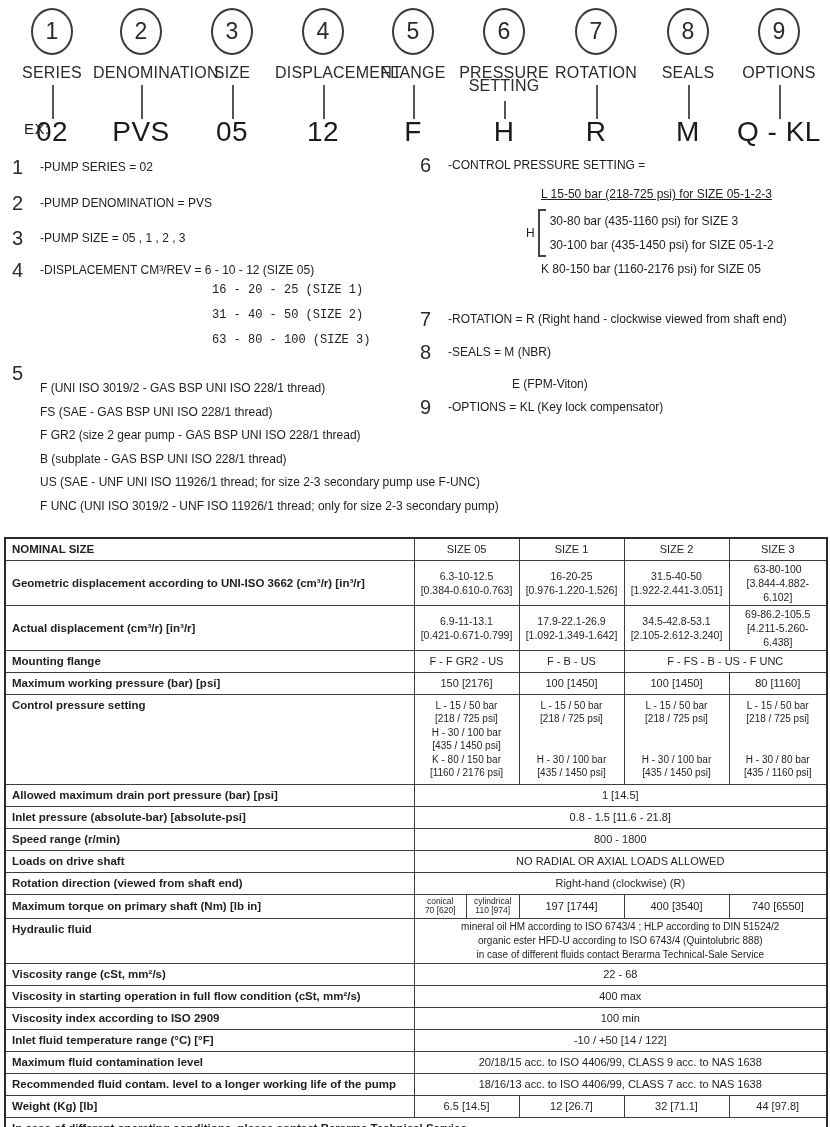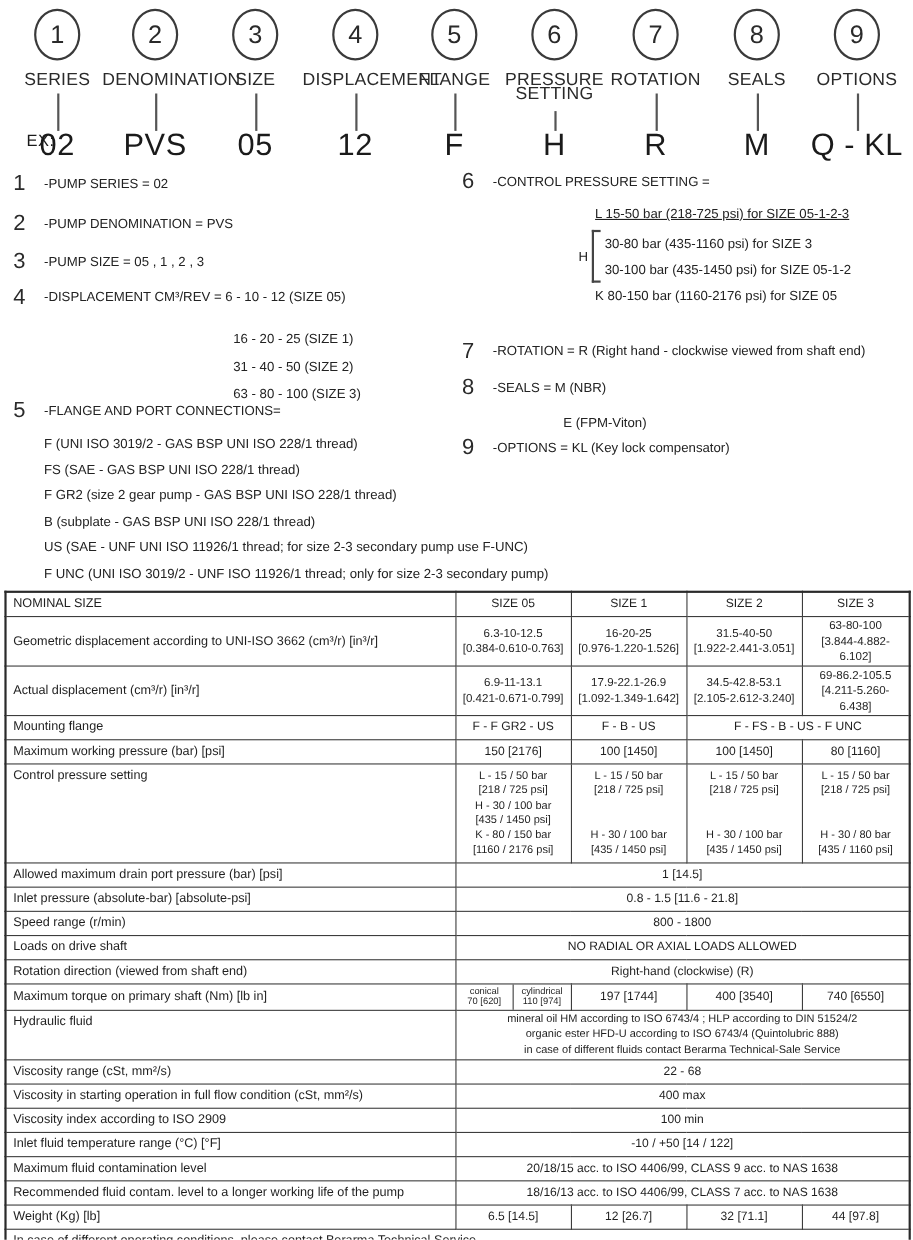--- a/index.html
+++ b/index.html
@@ -28,41 +28,41 @@
   .cvalue {
     position:absolute; top:108px; left:0; width:100%;
     text-align:center; font-size:28px; color:#1a1a1a; letter-spacing:.5px;
   }
   .ex-label { position:absolute; left:24px; top:120px; font-size:15px; letter-spacing:.5px; color:#1a1a1a; }
 
   
   .legend-item { position:absolute; display:flex; align-items:flex-start; }
   .legend-num { font-size:20px; color:#2a2a2a; width:28px; flex:0 0 28px; margin-top:-4px; }
   .legend-body { font-size:12px; color:#222; line-height:15px; }
-  .sub4 { margin-left:172px; margin-top:18px; line-height:25px; }
+  .sub4 { margin-left:172px; margin-top:0; line-height:25px;font-family:Liberation Mono, monospace; }
   .sub5 { margin-top:11px; line-height:23.6px; }
   .sub8 { margin-left:64px; margin-top:11px; line-height:26px; }
   .sub9 { margin-left:79px; margin-top:11px; line-height:26px; }
   .line-l, .line-k { margin-left:93px; }
   .line-l { margin-top:14px;text-decoration:underline; }
   .h-group { display:flex; align-items:center; margin-left:78px; margin-top:7px; }
   .h-letter { margin-right:3px; }
   .h-bracket { width:8px; height:48px; border-left:2px solid #444; border-top:2px solid #444; border-bottom:2px solid #444; margin-right:4px; }
   .h-lines { line-height:24px; }
   .line-k { margin-top:5px; }
 
   
   table.spec {
     position:absolute; left:4px; top:537px; width:822px;
     border-collapse:collapse; table-layout:fixed;
     font-size:11px; color:#1f1f1f;
   }
   table.spec { border:2px solid #2a2a2a; }
   .spec td { border:1px solid #3d3d3d; vertical-align:middle; padding:1px 4px; }
-  .spec td.lab { text-align:left; font-size:11.5px; padding-left:6px; }
+  .spec td.lab { text-align:left; font-size:11.5px; padding-left:6px;font-weight:bold; }
   .spec td.c { text-align:center; }
   .pre { white-space:pre-line; }
   tr.r-std { height:22px; }
   tr.r-2l { height:37px; }
   .r-2l .c { font-size:10.5px; line-height:14px; }
   tr.r-ctrl { height:90px; }
   .r-ctrl .c { font-size:10px; line-height:13.5px; }
   tr.r-fluid { height:43px; }
   .r-fluid .c { font-size:10px; line-height:14px; }
   tr.r-torque { height:23px; }
@@ -173,21 +173,20 @@
     <div class="sub4">
       <div>16 - 20 - 25 (SIZE 1)</div>
       <div>31 - 40 - 50 (SIZE 2)</div>
       <div>63 - 80 - 100 (SIZE 3)</div>
     </div>
   </div>
 </div>
 <div class="legend-item" style="left:12px; top:366px;">
   <span class="legend-num">5</span>
   <div class="legend-body">
-    <div>-FLANGE AND PORT CONNECTIONS=</div>
     <div class="sub5">
       <div>F (UNI ISO  3019/2 - GAS BSP UNI ISO 228/1 thread)</div>
       <div>FS (SAE - GAS BSP UNI ISO 228/1 thread)</div>
       <div>F GR2 (size 2 gear pump - GAS BSP UNI ISO 228/1 thread)</div>
       <div>B (subplate - GAS BSP UNI ISO 228/1 thread)</div>
       <div>US (SAE - UNF UNI ISO 11926/1 thread; for size 2-3 secondary pump use F-UNC)</div>
       <div>F UNC (UNI ISO 3019/2 - UNF ISO 11926/1 thread; only for size 2-3 secondary pump)</div>
     </div>
   </div>
 </div>

